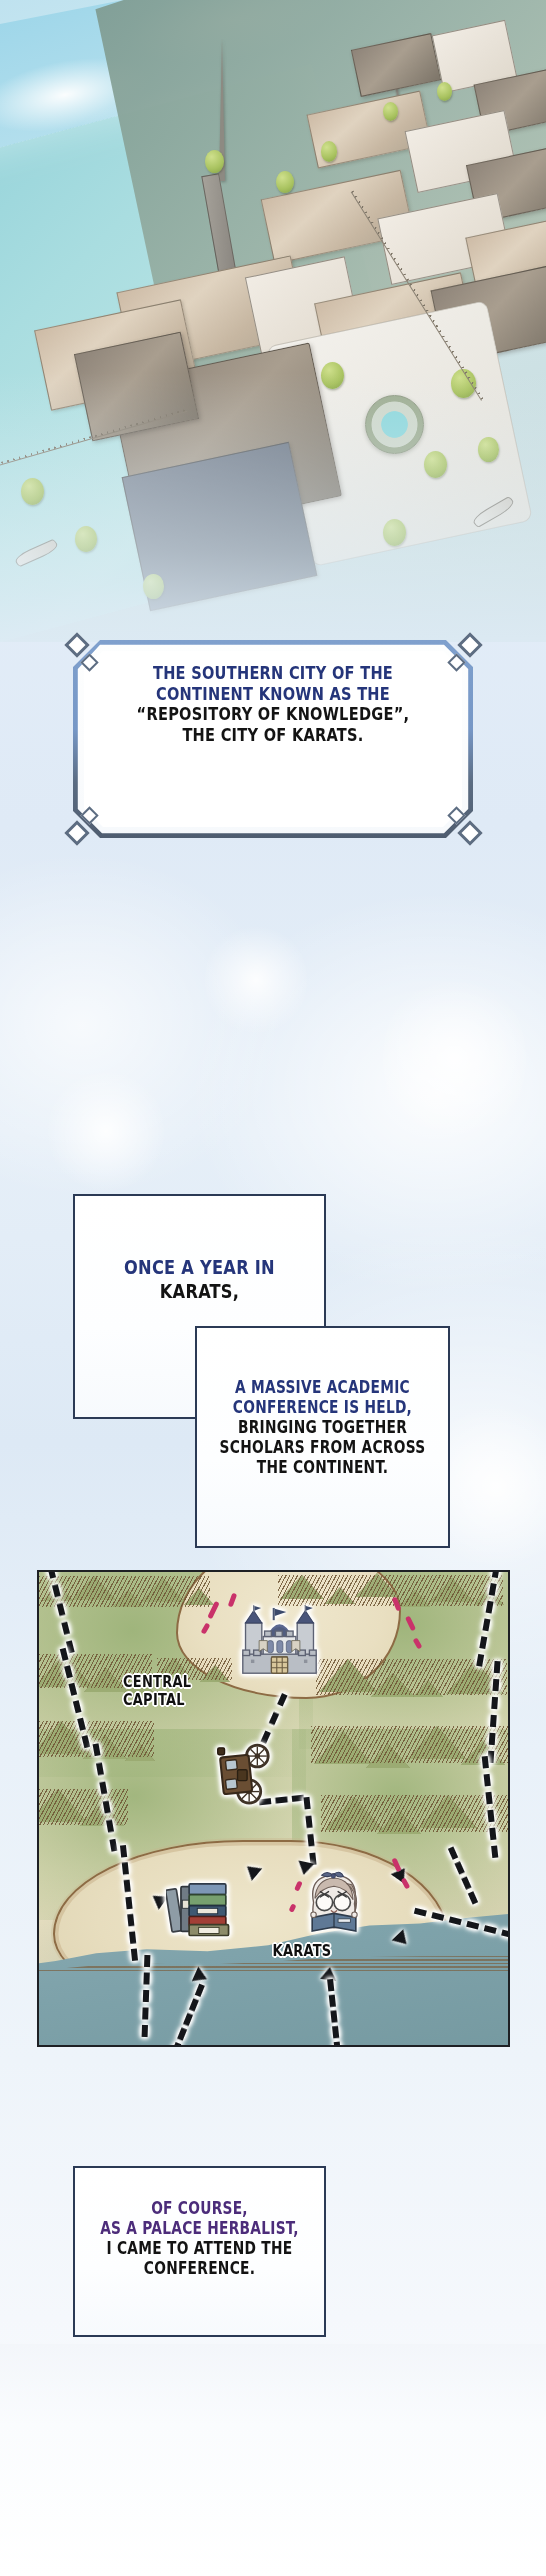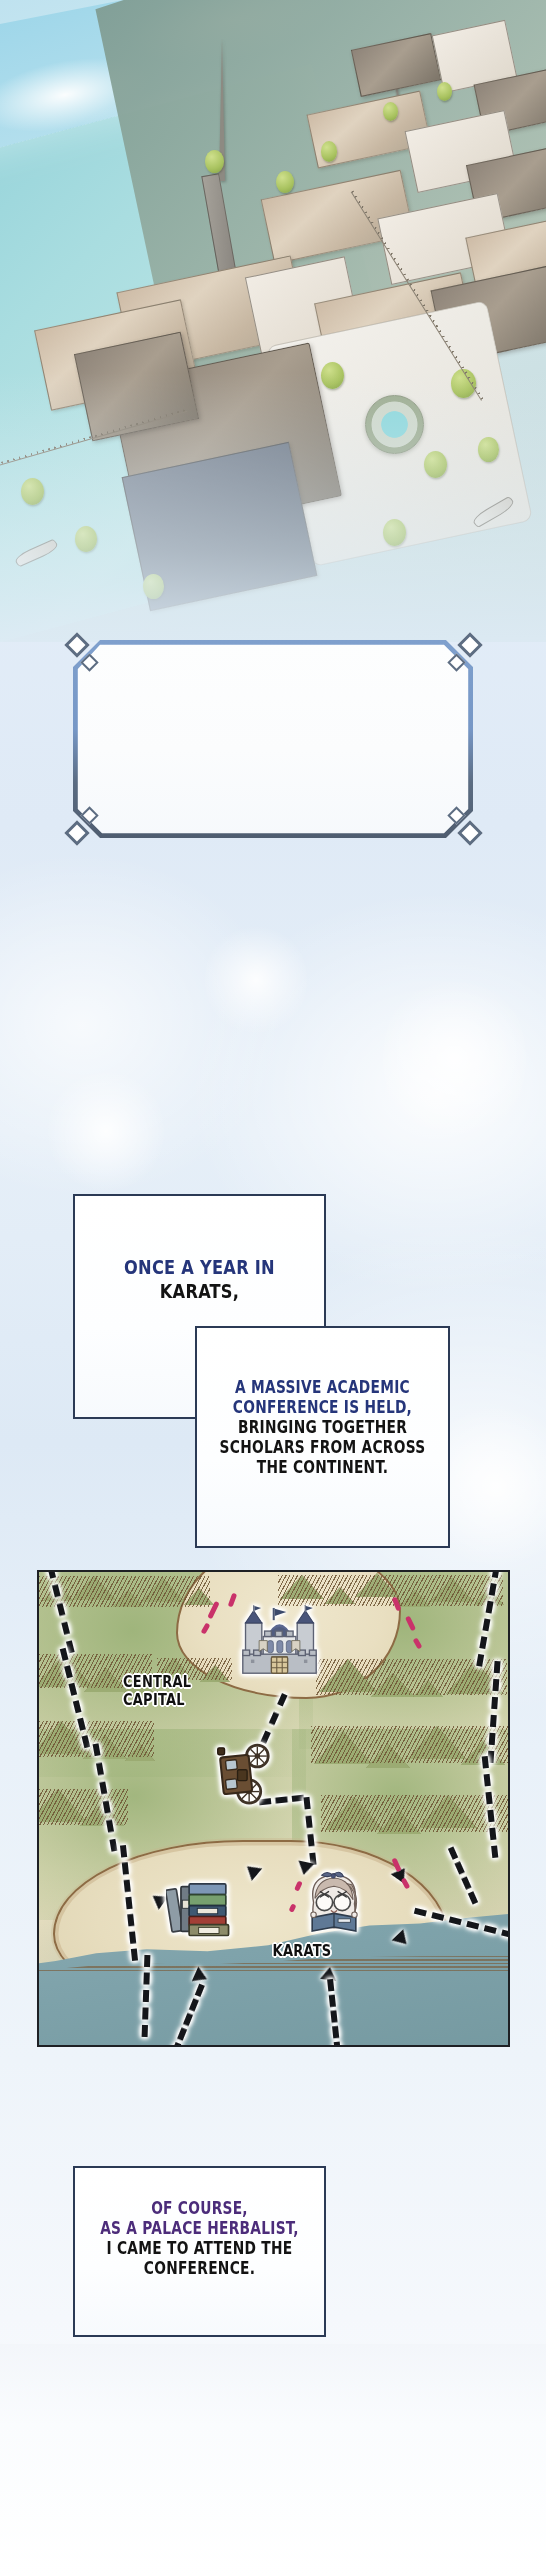--- a/index.html
+++ b/index.html
@@ -350,20 +350,28 @@
   <div class="tree" style="left:20.5px;top:478px;width:23px;height:27px;"></div>
   <div class="tree" style="left:75px;top:526px;width:22px;height:26px;"></div>
   <div class="tree" style="left:143px;top:574px;width:20.5px;height:24.6px;"></div>
 
   <div class="haze"></div>
 </div>
 
 <div class="cap-oct-wrap">
   <div class="cap-oct"></div>
   <div class="cap-oct-border"></div>
+  <div class="cap-oct-inner">
+    <div class="cap-text">
+      <span class="ln tx-navy">THE SOUTHERN CITY OF THE</span>
+      <span class="ln tx-navy">CONTINENT KNOWN AS THE</span>
+      <span class="ln tx-black">“REPOSITORY OF KNOWLEDGE”,</span>
+      <span class="ln tx-black">THE CITY OF KARATS.</span>
+    </div>
+  </div>
   <div class="diamond d-tl-a"></div>
   <div class="diamond sm d-tl-b"></div>
   <div class="diamond d-tr-a"></div>
   <div class="diamond sm d-tr-b"></div>
   <div class="diamond d-bl-a"></div>
   <div class="diamond sm d-bl-b"></div>
   <div class="diamond d-br-a"></div>
   <div class="diamond sm d-br-b"></div>
 </div>
 

